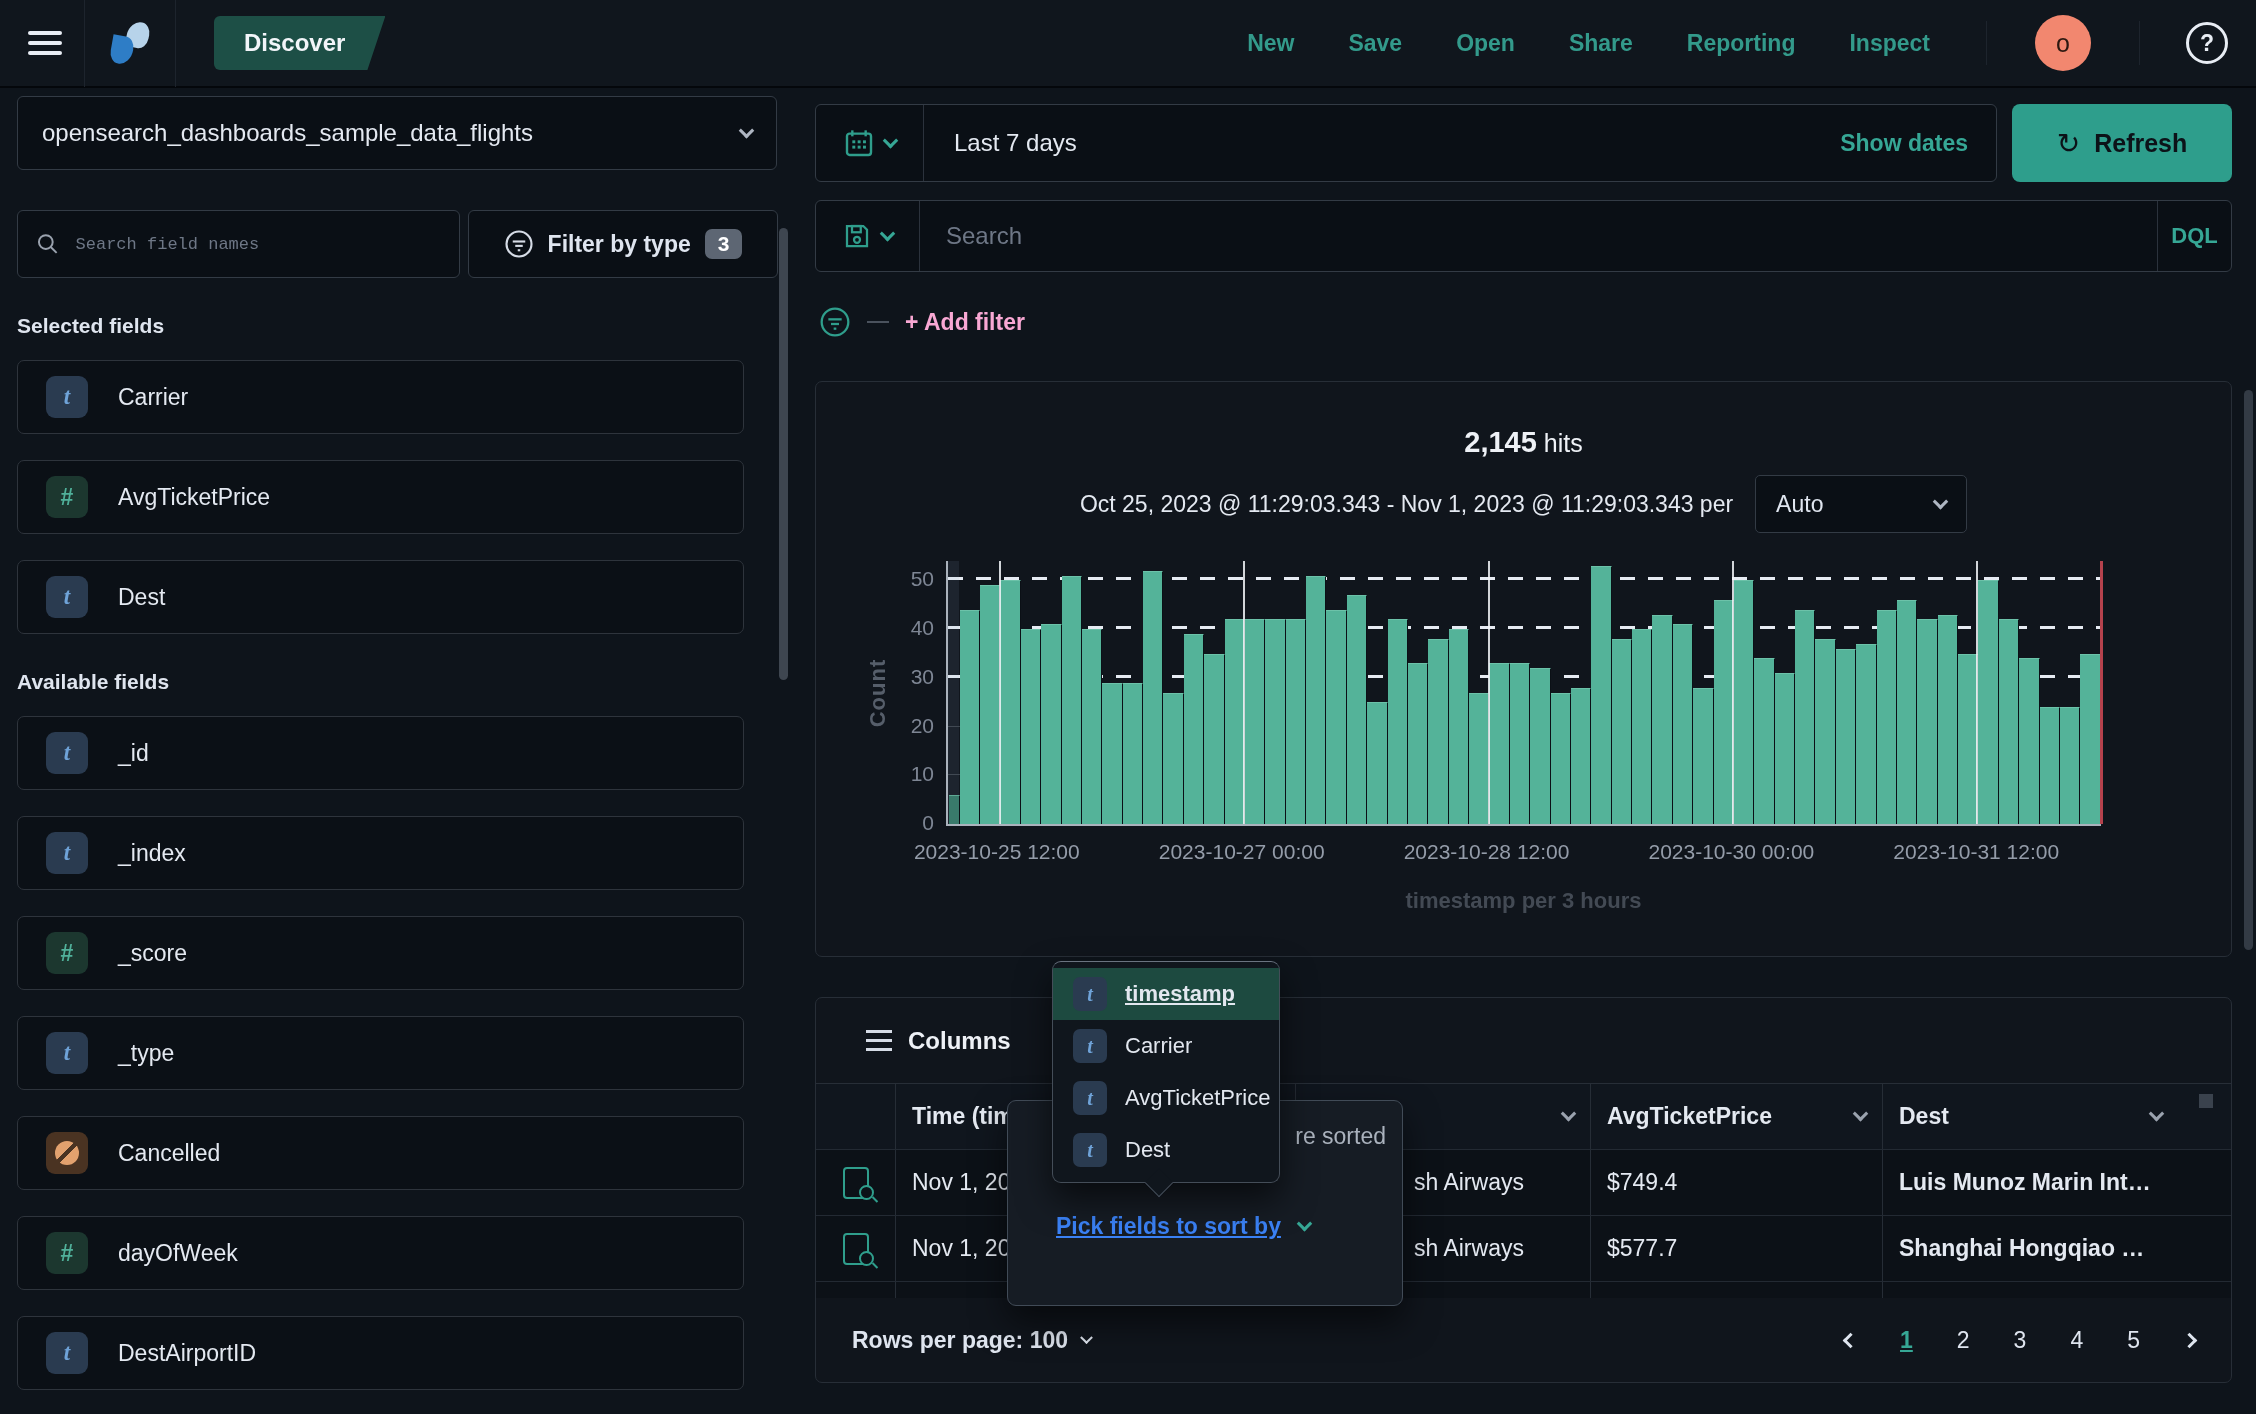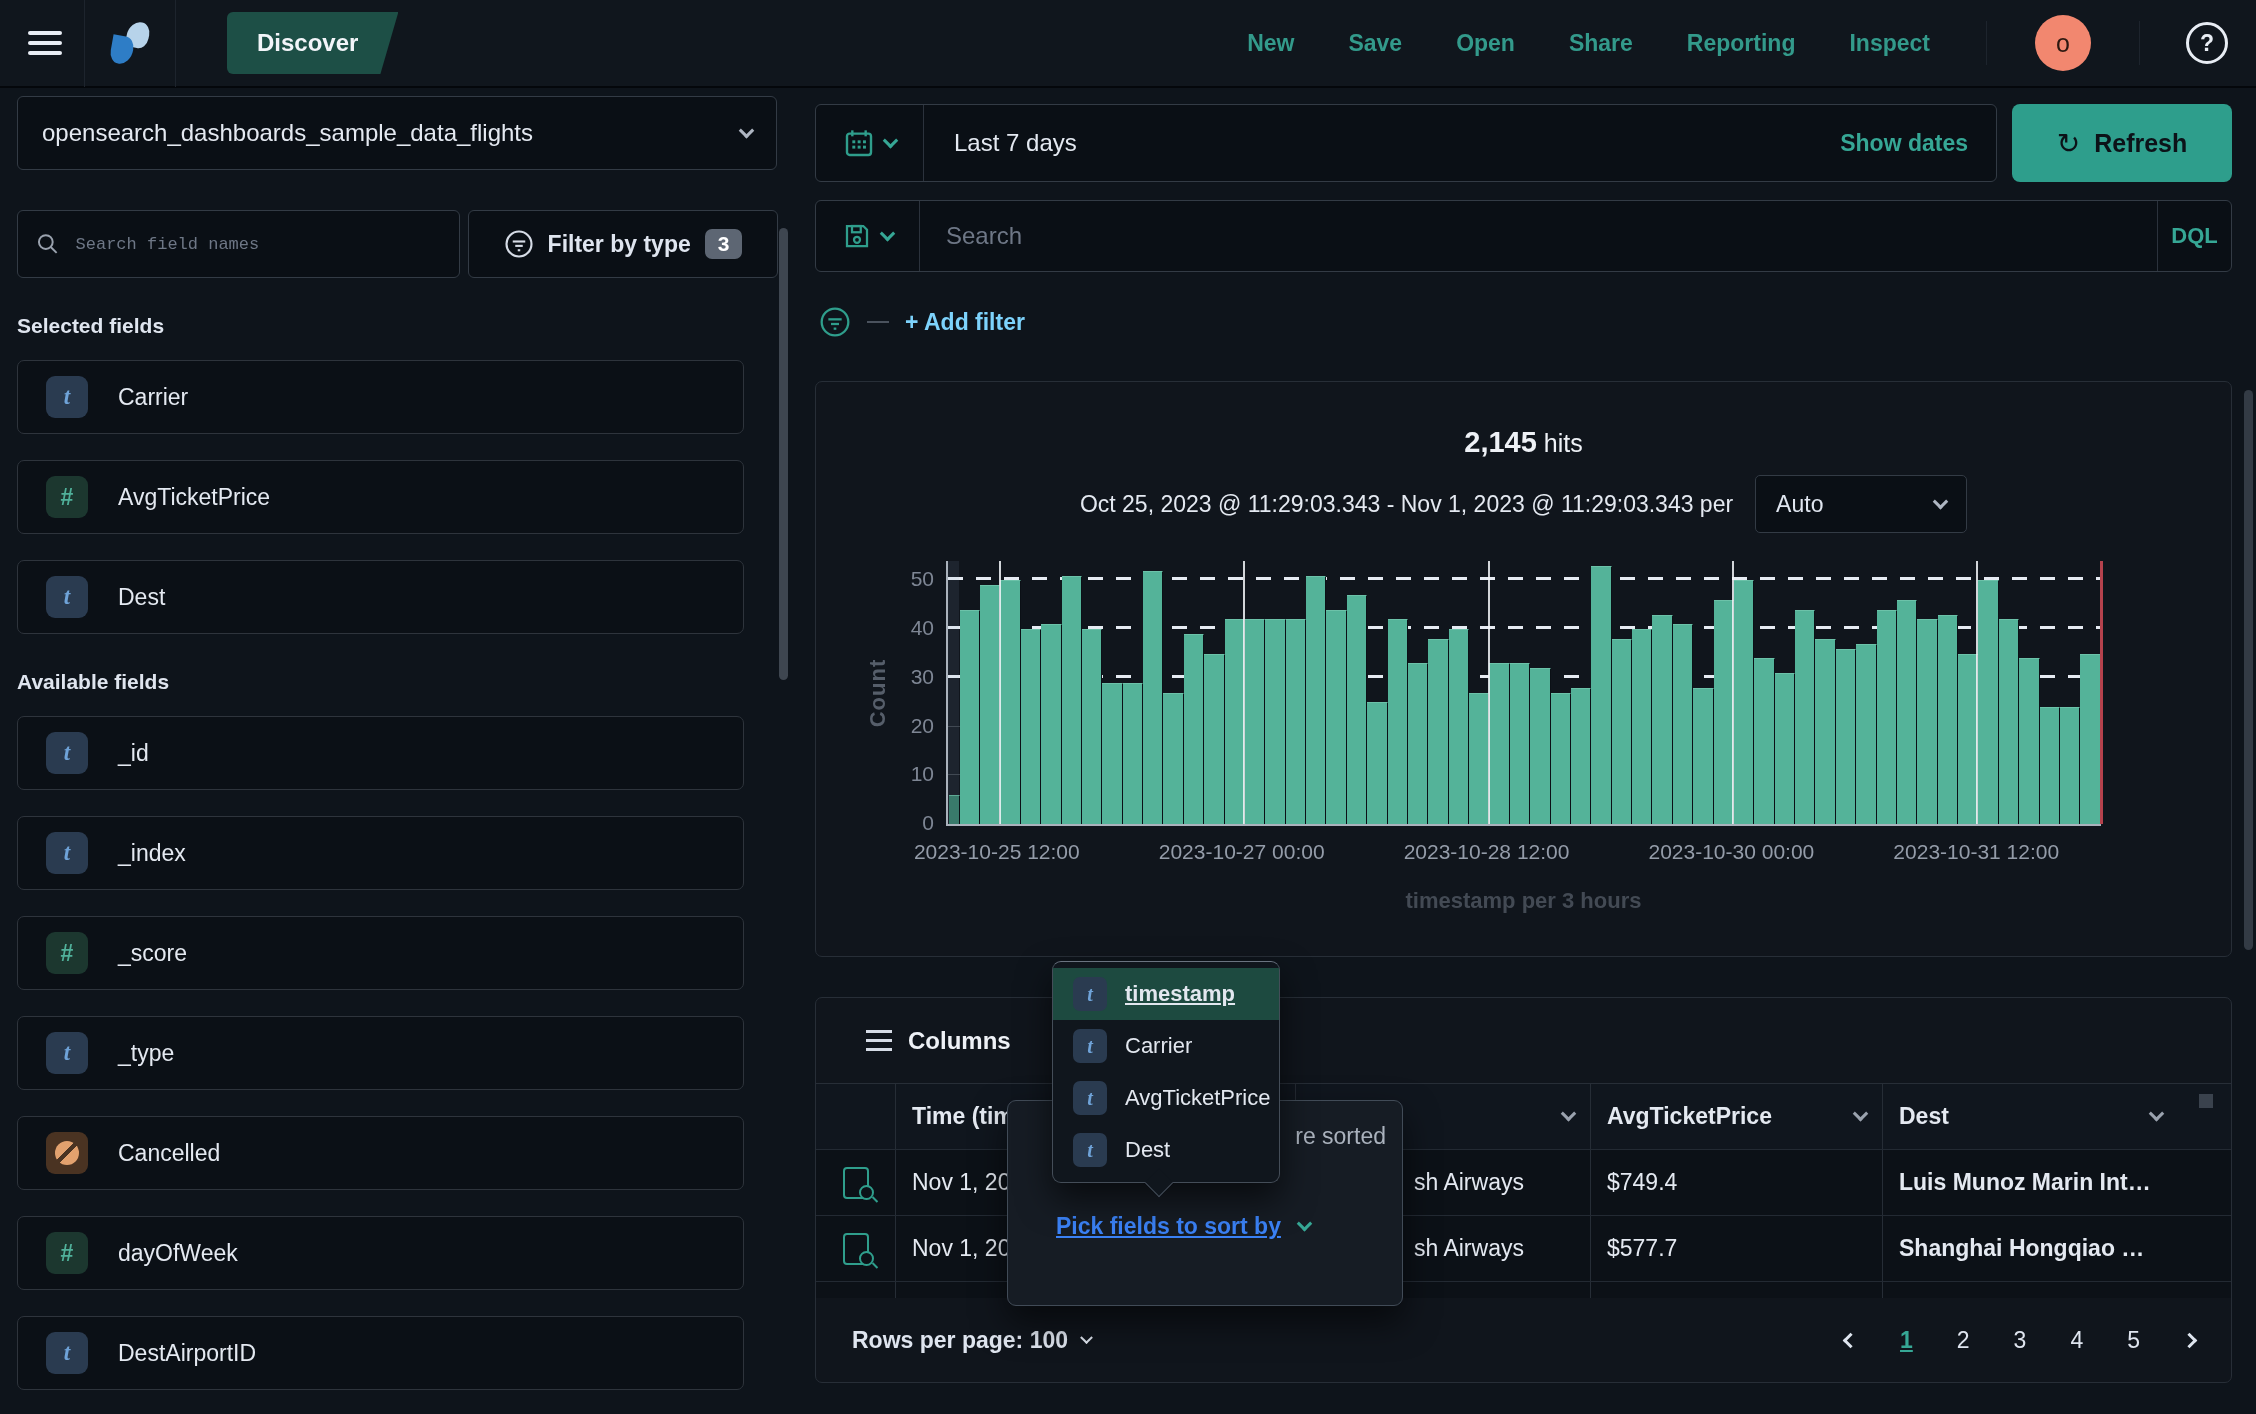--- a/index.html
+++ b/index.html
@@ -11,21 +11,21 @@
   .topnav{position:absolute;left:0;top:0;width:2256px;height:88px;background:#10161d;
     border-bottom:2px solid #04070b;display:flex;align-items:center;padding:0 28px;}
   .burger{width:34px;height:24px;display:flex;flex-direction:column;justify-content:space-between;cursor:pointer;}
   .burger span{height:4px;background:#e8edf4;border-radius:2px;}
   .nav-div{width:1px;height:88px;background:#1d242d;margin:0 22px;}
   .logo{width:46px;height:46px;position:relative;}
   .logo .b1{position:absolute;left:20px;top:2px;width:22px;height:26px;background:#b7d3ea;
     border-radius:80% 60% 60% 0;transform:rotate(12deg);}
   .logo .b2{position:absolute;left:4px;top:16px;width:22px;height:28px;background:#2e7dc6;
     border-radius:0 60% 80% 60%;transform:rotate(10deg);}
-  .chip{margin-left:29px;height:62px;display:flex;align-items:center;padding:0 40px 0 30px;
+  .chip{margin-left:16px;height:54px;display:flex;align-items:center;padding:0 40px 0 30px;
     background:#1d4f46;color:#f2f5f9;font-size:24px;font-weight:bold;
     clip-path:polygon(0 0,100% 0,calc(100% - 18px) 100%,0 100%);border-radius:6px 0 0 6px;}
   .nav-right{margin-left:auto;display:flex;align-items:center;}
   .nav-links{display:flex;align-items:center;gap:54px;margin-right:34px;}
   .nav-link{color:#339a8b;font-size:23px;font-weight:bold;cursor:pointer;}
   .avatar{width:56px;height:56px;border-radius:50%;background:#f2876f;color:#2c1810;
     display:flex;align-items:center;justify-content:center;font-size:25px;margin:0 26px;}
   .help-btn{width:42px;height:42px;border-radius:50%;border:3px solid #e8edf4;color:#e8edf4;
     display:flex;align-items:center;justify-content:center;font-size:23px;font-weight:bold;margin-left:24px;}
 
@@ -72,21 +72,21 @@
     display:flex;align-items:center;}
   .save-ico{width:104px;height:100%;display:flex;align-items:center;justify-content:center;gap:10px;
     border-right:1px solid #2b323c;cursor:pointer;color:#2f9e8c;}
   .row2 input{flex:1;background:transparent;border:0;outline:0;color:#cdd4de;font-size:24px;
     font-family:"Liberation Sans",sans-serif;padding:0 26px;}
   .row2 input::placeholder{color:#6e7786;}
   .dql{width:74px;height:100%;border-left:1px solid #2b323c;display:flex;align-items:center;
     justify-content:center;color:#36a795;font-size:22px;font-weight:bold;cursor:pointer;}
   .row3{margin-top:26px;height:48px;display:flex;align-items:center;gap:16px;padding-left:4px;}
   .row3 .dash{width:22px;height:2px;background:#4a525d;}
-  .addfilter{color:#7dd3fc;font-size:23px;font-weight:bold;cursor:pointer;}
+  .addfilter{color:#f9a8d4;font-size:23px;font-weight:bold;cursor:pointer;}
 
   .panel{background:#10151c;border:1px solid #272e37;border-radius:7px;}
   .chart-panel{margin-top:35px;height:576px;}
   .hits-line{margin-top:44px;text-align:center;font-size:25px;color:#eef1f6;}
   .hits-line b{font-size:29px;}
   .range-line{margin-top:16px;display:flex;align-items:center;justify-content:center;gap:22px;}
   .range-text{font-size:23px;color:#e4e9f1;}
   .interval{height:58px;min-width:212px;background:#0a0f15;border:1px solid #333b45;border-radius:5px;
     display:flex;align-items:center;padding:0 20px;font-size:23px;cursor:pointer;}
   .interval .chv{margin-left:auto;color:#aeb6c2;}

